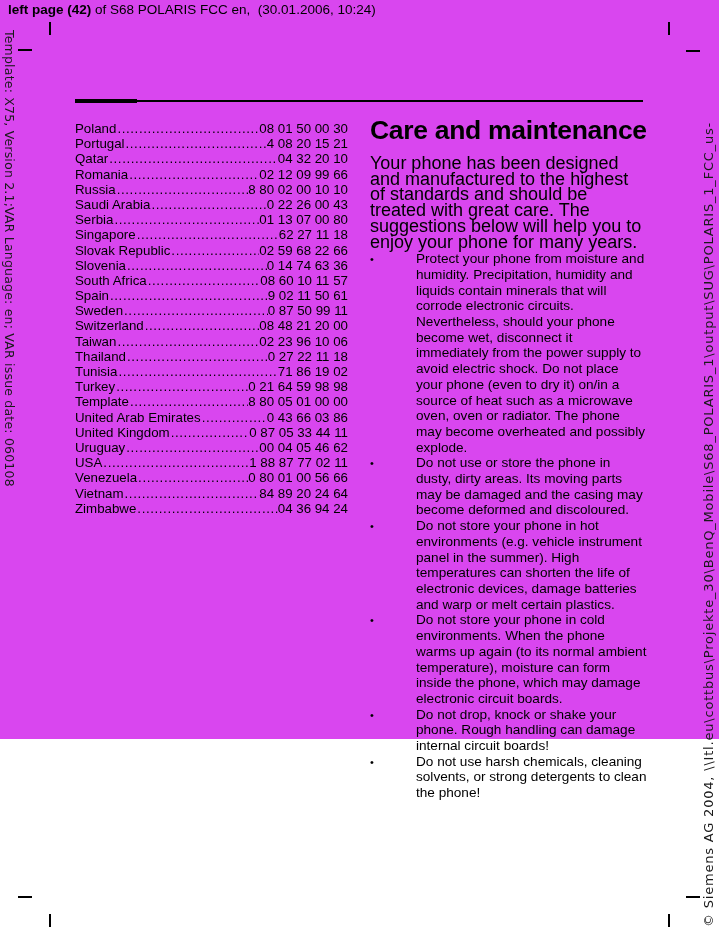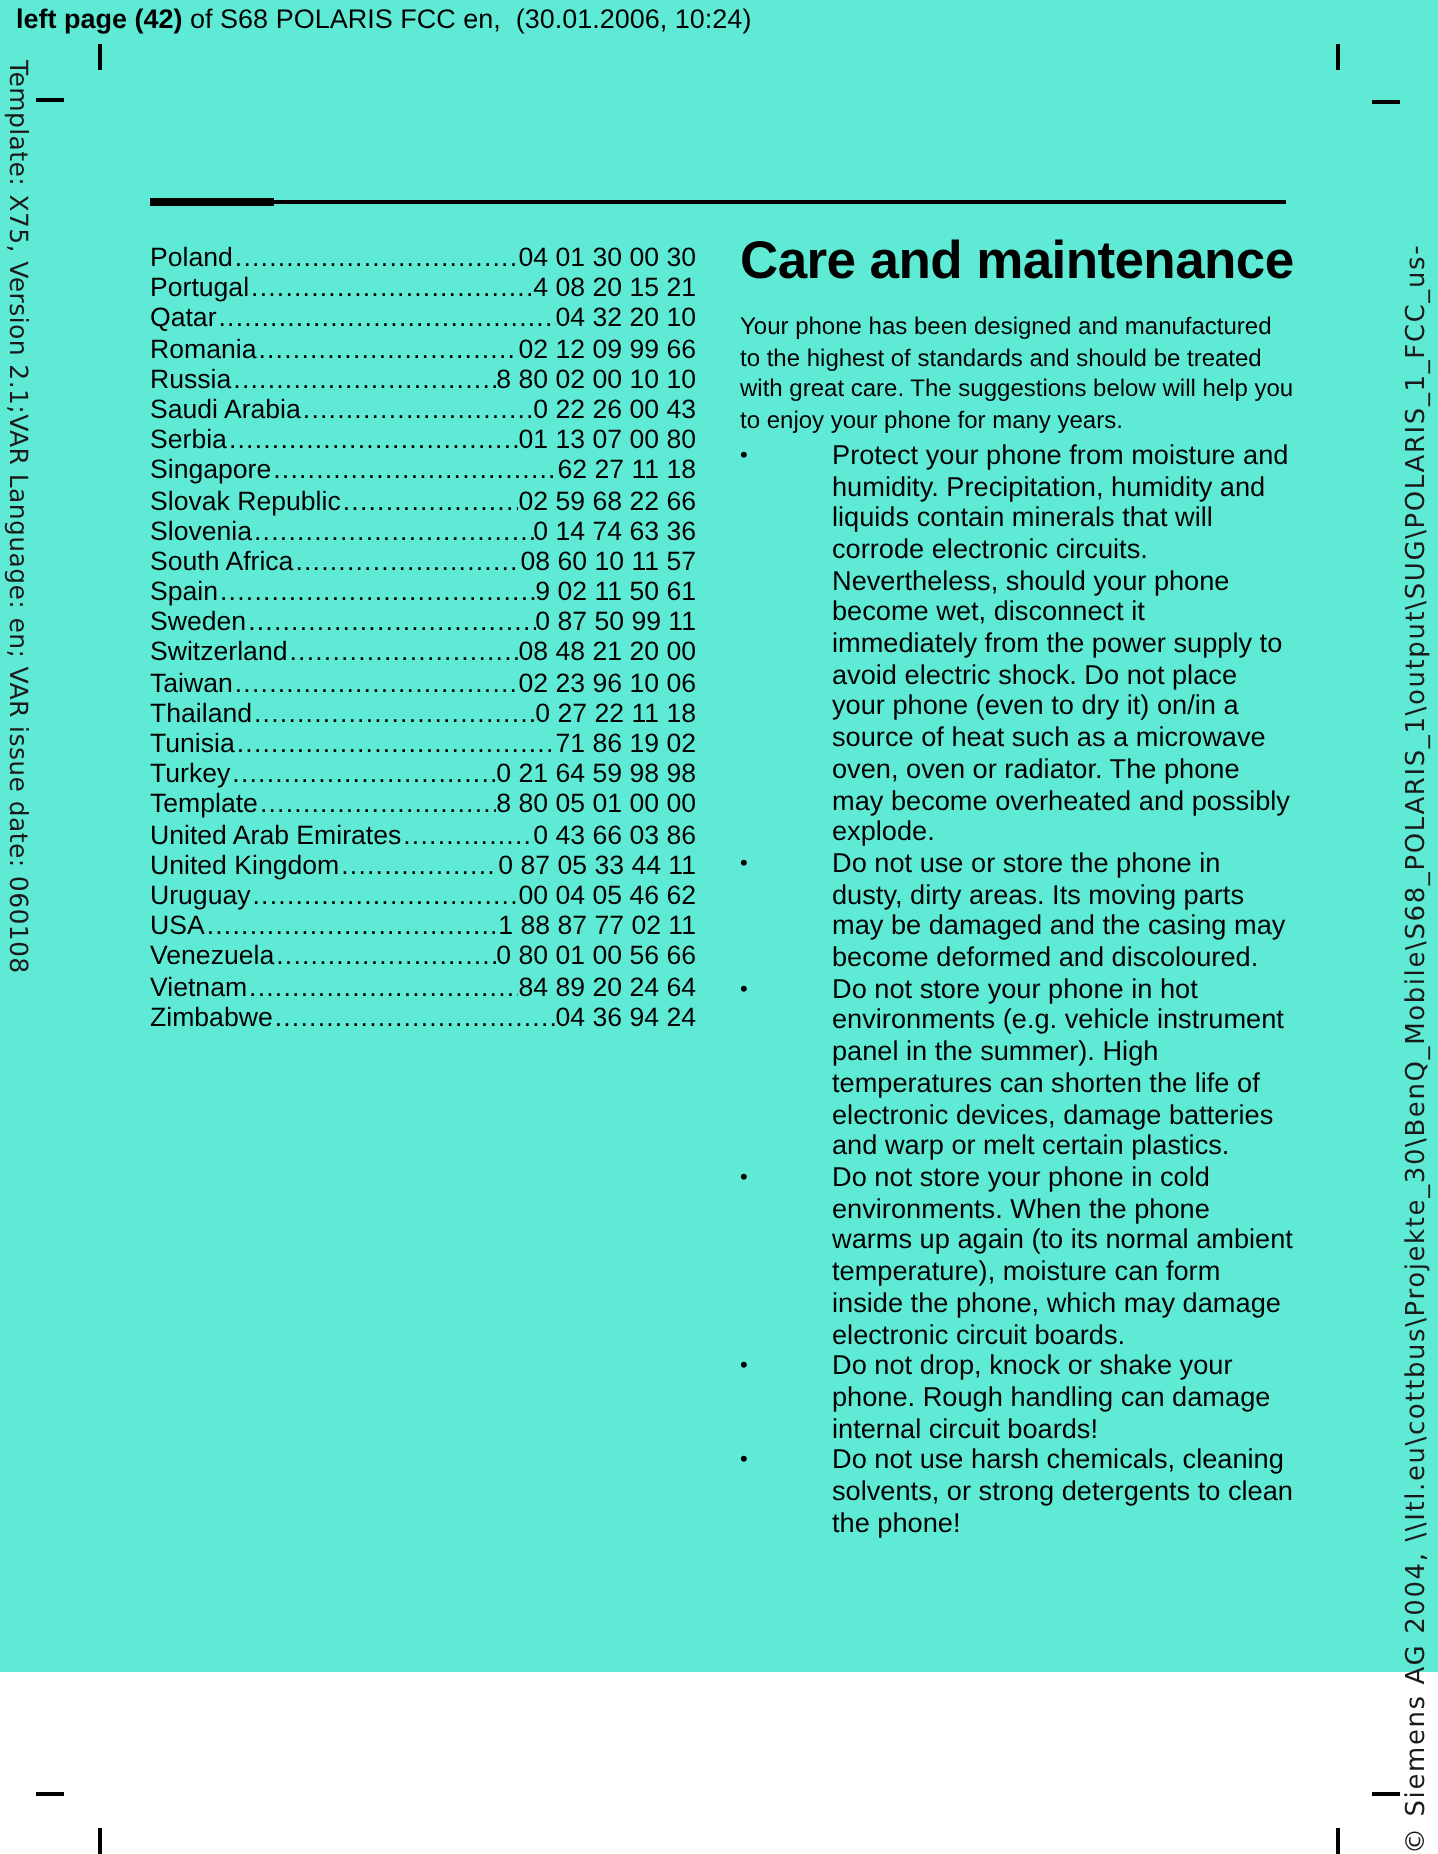--- a/index.html
+++ b/index.html
@@ -1,21 +1,21 @@
 <!DOCTYPE html>
 <html><head>
 <meta charset="utf-8">
 <style>
   html,body{margin:0;padding:0;}
   body{
     width:719px;height:927px;overflow:hidden;background:#ffffff;color:#000;
     font-family:"Liberation Sans", sans-serif;
     -webkit-font-smoothing:antialiased;
   }
-  .sheet{position:relative;width:719px;height:836px;background:#5eead4;}
+  .sheet{position:relative;width:719px;height:739px;background:#d946ef;}
 
   
   .print-header{
     position:absolute;left:8px;top:2px;font-size:13.5px;line-height:16px;
     white-space:pre;color:#000;
   }
   .print-header .b{font-weight:bold;}
 
   
   .mark{position:absolute;background:#000;}
@@ -49,21 +49,21 @@
   .country-row{display:flex;align-items:baseline;line-height:15.2px;height:15.2px;overflow:hidden;}
   .country-name{white-space:nowrap;}
   .dots{flex:1;overflow:hidden;white-space:nowrap;letter-spacing:0.6px;padding:0 1px;}
   .country-number{white-space:nowrap;}
 
   
   .article{position:absolute;left:370px;top:116px;width:277px;}
   .article h1{
     margin:0 0 11px 0;font-size:26.5px;line-height:29px;font-weight:bold;letter-spacing:-0.3px;
   }
-  .article p{margin:0;font-size:12px;line-height:15.7px;}
+  .article p{margin:0;font-size:18px;line-height:15.7px;}
   .bullets{margin-top:1px;}
   .bullet{display:flex;font-size:13.6px;line-height:15.7px;}
   .bullet-marker{flex:none;width:14px;font-size:11px;padding-top:1px;}
   .bullet-text{flex:1;margin-left:32px;}
 </style>
 </head>
 <body>
 
 <div class="sheet">
 
@@ -81,21 +81,21 @@
   <div class="margin-left">Template: X75, Version 2.1;VAR Language: en; VAR issue date: 060108</div>
   <div class="margin-right">© Siemens AG 2004, \\Itl.eu\cottbus\Projekte_30\BenQ_Mobile\S68_POLARIS_1\output\SUG\POLARIS_1_FCC_us-</div>
 
   <div class="rule-thick"></div>
   <div class="rule-thin"></div>
 
   <div class="country-list">
       <div class="country-row">
         <span class="country-name">Poland</span>
         <span class="dots">..........................................................................................</span>
-        <span class="country-number">04 01 30 00 30</span>
+        <span class="country-number">08 01 50 00 30</span>
       </div>
       <div class="country-row">
         <span class="country-name">Portugal</span>
         <span class="dots">..........................................................................................</span>
         <span class="country-number">4 08 20 15 21</span>
       </div>
       <div class="country-row">
         <span class="country-name">Qatar</span>
         <span class="dots">..........................................................................................</span>
         <span class="country-number">04 32 20 10</span>

